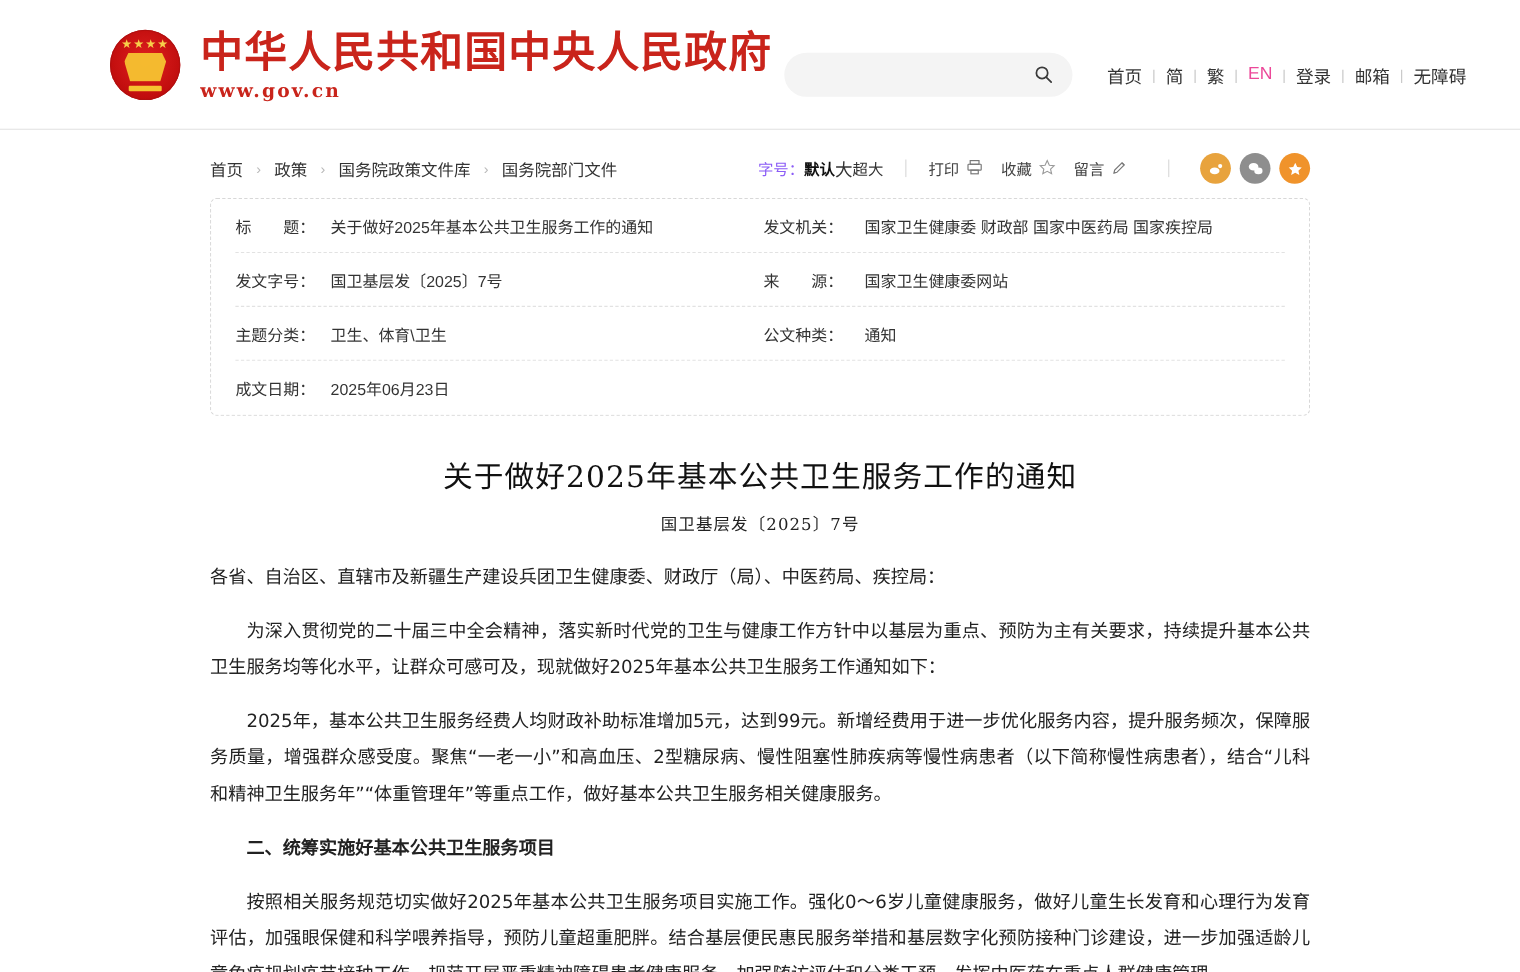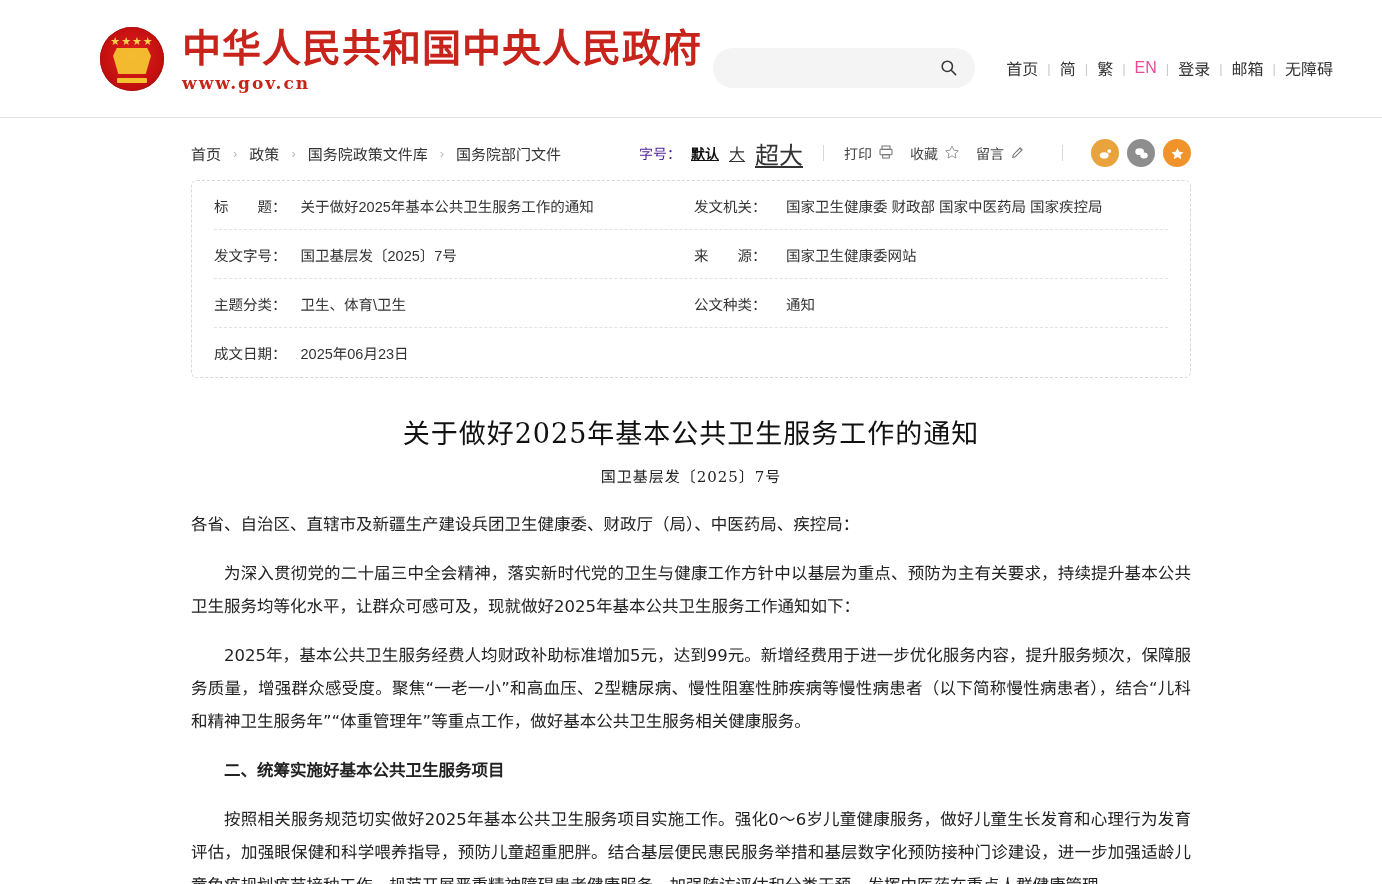--- a/index.html
+++ b/index.html
@@ -130,25 +130,25 @@
   .crumb a { color: #333; text-decoration: none; }
   .crumb .arrow {
     color: #b9b9b9; margin: 0 12px; font-size: 13px;
   }
   .tools {
     position: absolute; right: 0; top: 8px;
     display: flex; align-items: center;
     height: 54px;
     font-size: 14px; color: #444;
   }
-  .tools .label { color: #4c1d95; }
-  .tools .size-opt { margin-left: 10px; color: #333; text-decoration: underline; }
+  .tools .label { color: #8b5cf6; }
+  .tools .size-opt { color: #333; }
   .tools .size-opt.sel { font-weight: bold; color: #111; }
   .tools .size-opt.mid { font-size: 16px; }
-  .tools .size-opt.big { font-size: 24px; }
+  .tools .size-opt.big { font-size: 14px; }
   .tools .divider {
     width: 1px; height: 16px; background: #d8d8d8; margin: 0 20px;
   }
   .tool-item { display: flex; align-items: center; margin-right: 16px; color: #444; }
   .tool-item .gi { margin-left: 6px; display: inline-block; }
   .round-ico {
     width: 28px; height: 28px; border-radius: 50%;
     display: inline-flex; align-items: center; justify-content: center;
     color: #fff; font-size: 14px; margin-left: 8px;
   }

